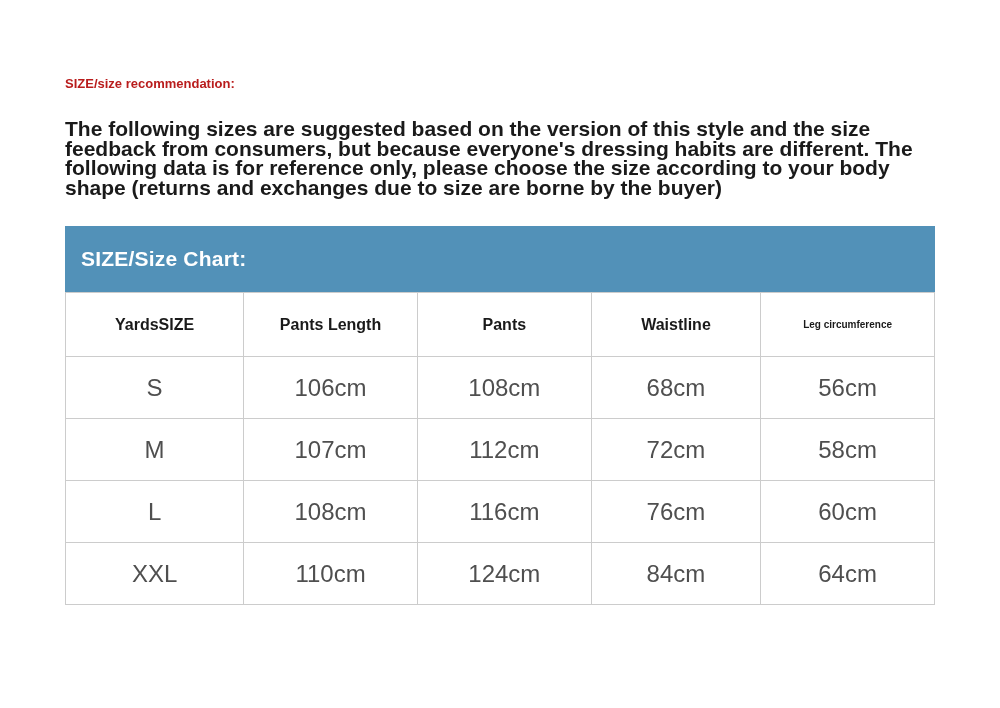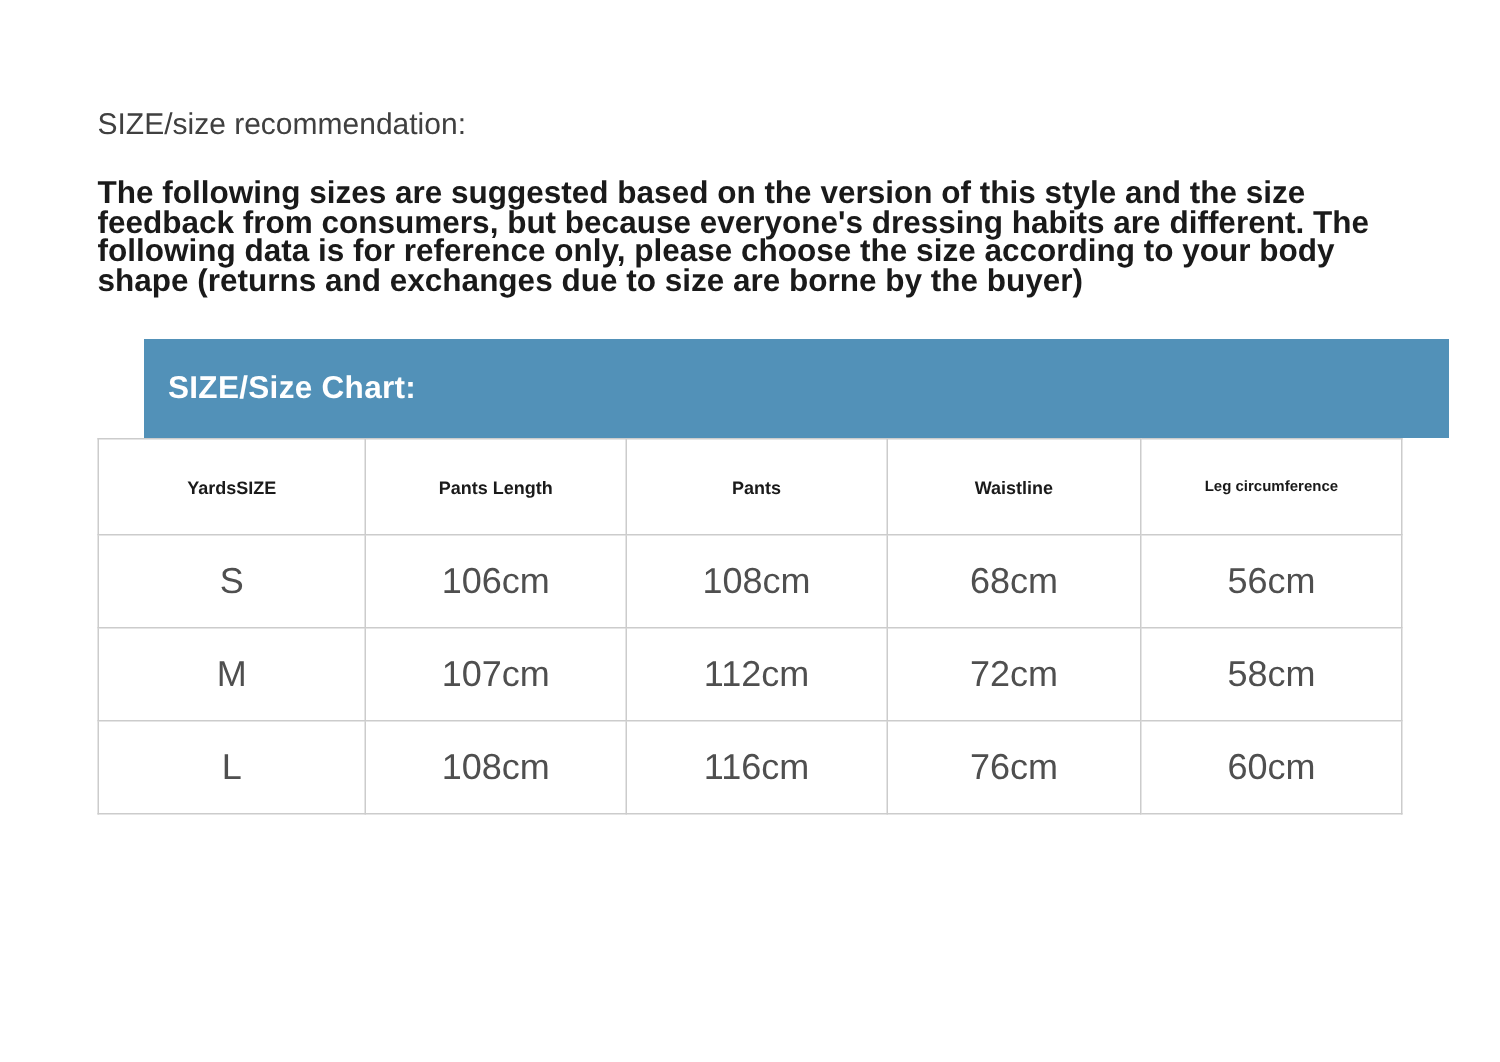--- a/index.html
+++ b/index.html
@@ -8,42 +8,41 @@
     height: 708px;
     background: #ffffff;
     font-family: "Liberation Sans", sans-serif;
     color: #1a1a1a;
     overflow: hidden;
   }
   .page {
     padding: 75px 65px 0 65px;
   }
   .rec-title {
-    font-size: 20px;
-    font-weight: normal;
-    color: #404040;
+    font-size: 13px;
+    font-weight: bold;
+    color: #b91c1c;
     margin: 0 0 27px 0;
     line-height: 17px;
   }
   .rec-body {
     font-size: 21px;
     font-weight: bold;
     color: #1a1a1a;
     line-height: 19.5px;
     margin: 0 0 29px 0;
     width: 872px;
   }
   .chart-title-bar {
     width: 854px;            
     height: 66px;
     background: #5291b8;
     display: flex;
     align-items: center;
     padding-left: 16px;
-    margin-left: 31px;
   }
   .chart-title-text {
     color: #ffffff;
     font-size: 21px;
     font-weight: bold;
     letter-spacing: 0.2px;
   }
   table.size-table {
     width: 870px;
     border-collapse: collapse;
@@ -54,21 +53,21 @@
   .size-table td {
     border: 1px solid #cccccc;
     text-align: center;
     vertical-align: middle;
     padding: 0;
     overflow: hidden;
     white-space: nowrap;
   }
   .size-table th {
     height: 63px;
-    font-size: 12px;
+    font-size: 16px;
     font-weight: bold;
     color: #1a1a1a;
   }
   .size-table th.col-leg {
     font-size: 10px;
   }
   .size-table td {
     height: 61px;
     font-size: 24px;
     font-weight: 400;
@@ -125,16 +124,23 @@
         <td>72cm</td>
         <td>58cm</td>
       </tr>
       <tr>
         <td>L</td>
         <td>108cm</td>
         <td>116cm</td>
         <td>76cm</td>
         <td>60cm</td>
       </tr>
+      <tr>
+        <td>XXL</td>
+        <td>110cm</td>
+        <td>124cm</td>
+        <td>84cm</td>
+        <td>64cm</td>
+      </tr>
     </tbody>
   </table>
 
 </div>
 
 </body></html>

